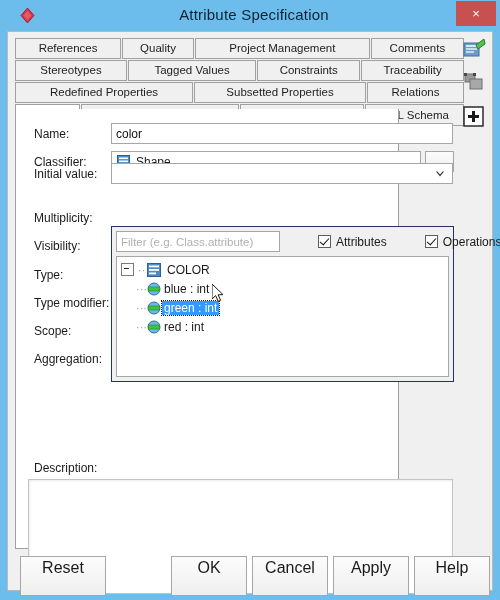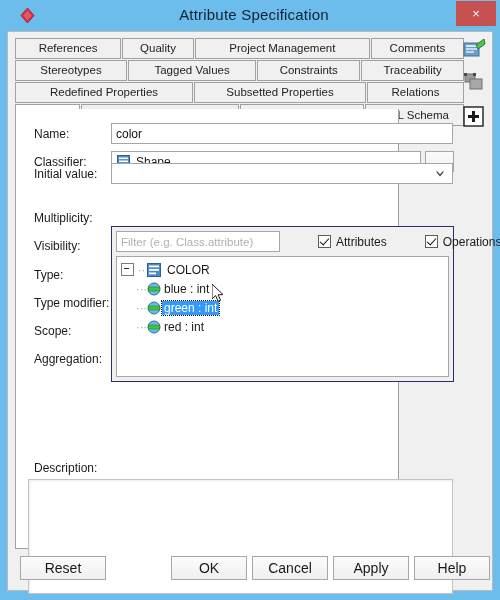--- a/index.html
+++ b/index.html
@@ -363,25 +363,25 @@
   
   .btnbar {
     position: absolute;
     left: 0;
     right: 0;
     bottom: 8px;
     height: 26px;
   }
   .btn {
     position: absolute;
-    height: 24px;
+    height: 40px;
     border: 1px solid #a6a6a6;
     background: linear-gradient(#fcfcfc, #efefef);
     font-family: "Liberation Sans", sans-serif;
-    font-size: 14px;
+    font-size: 16px;
     color: #1a1a1a;
     cursor: pointer;
     text-align: center;
     line-height: 22px;
     box-sizing: border-box;
   }
 
   
   .cursor {
     position: absolute;

